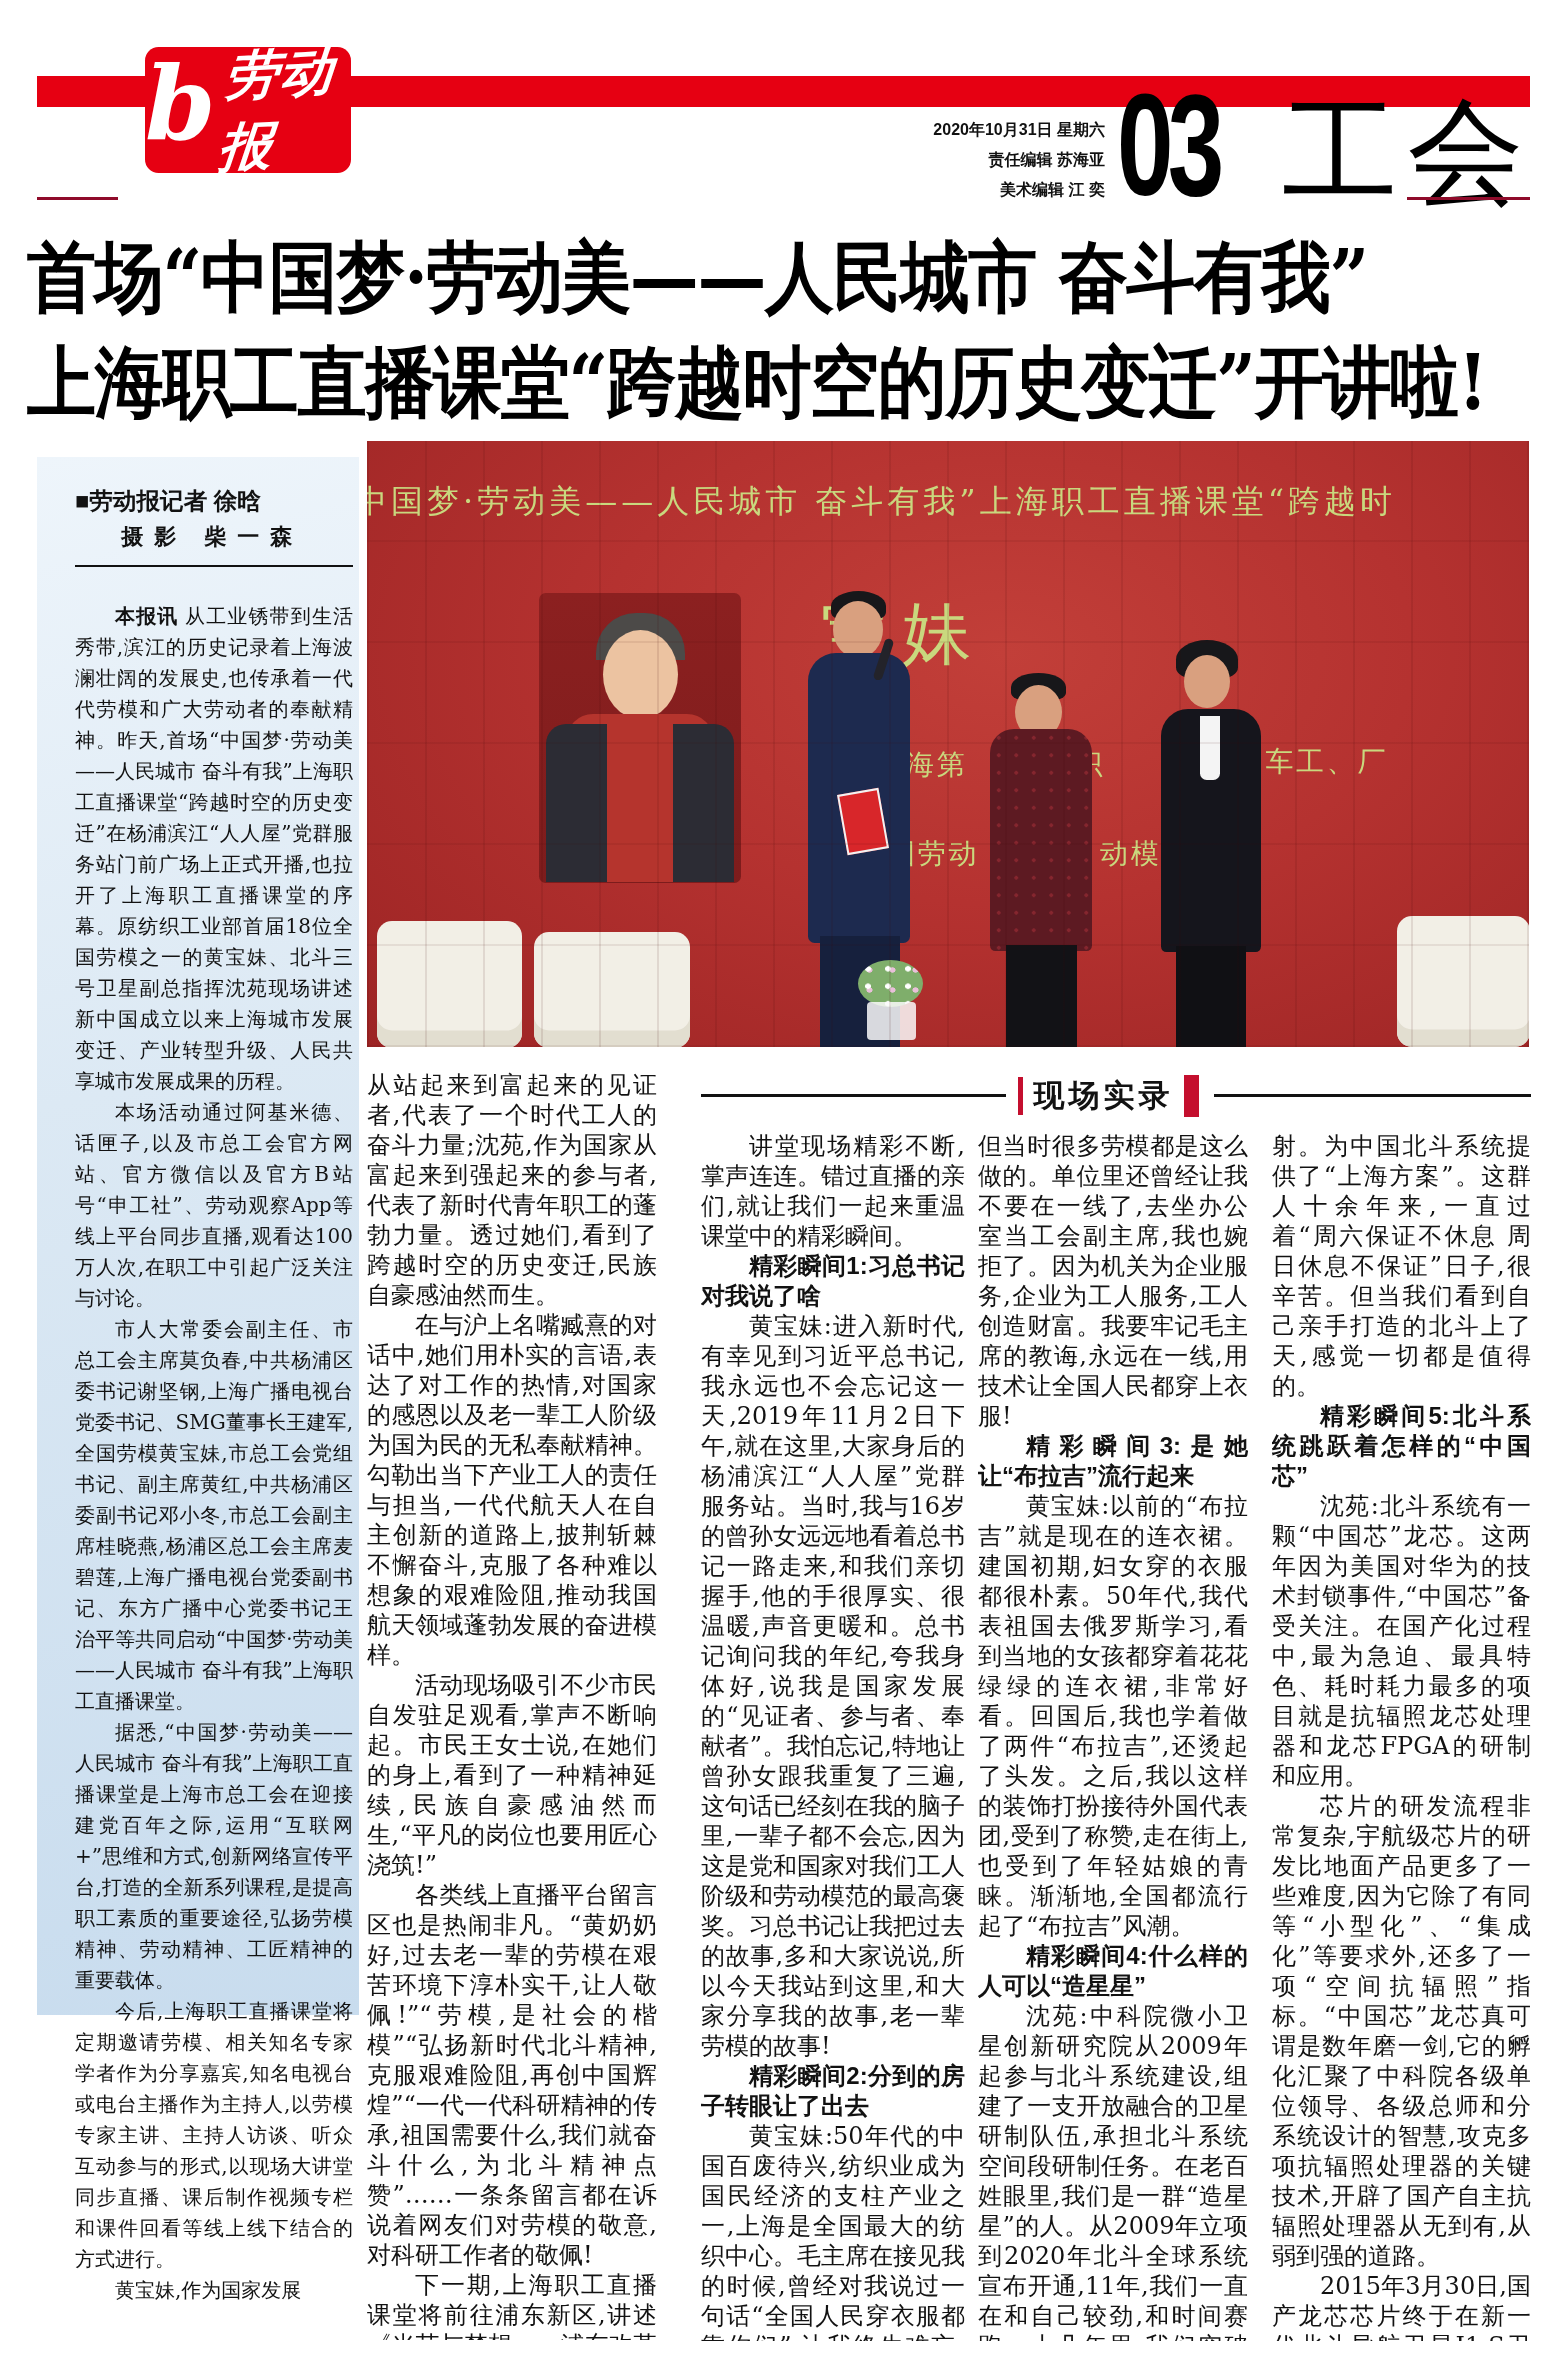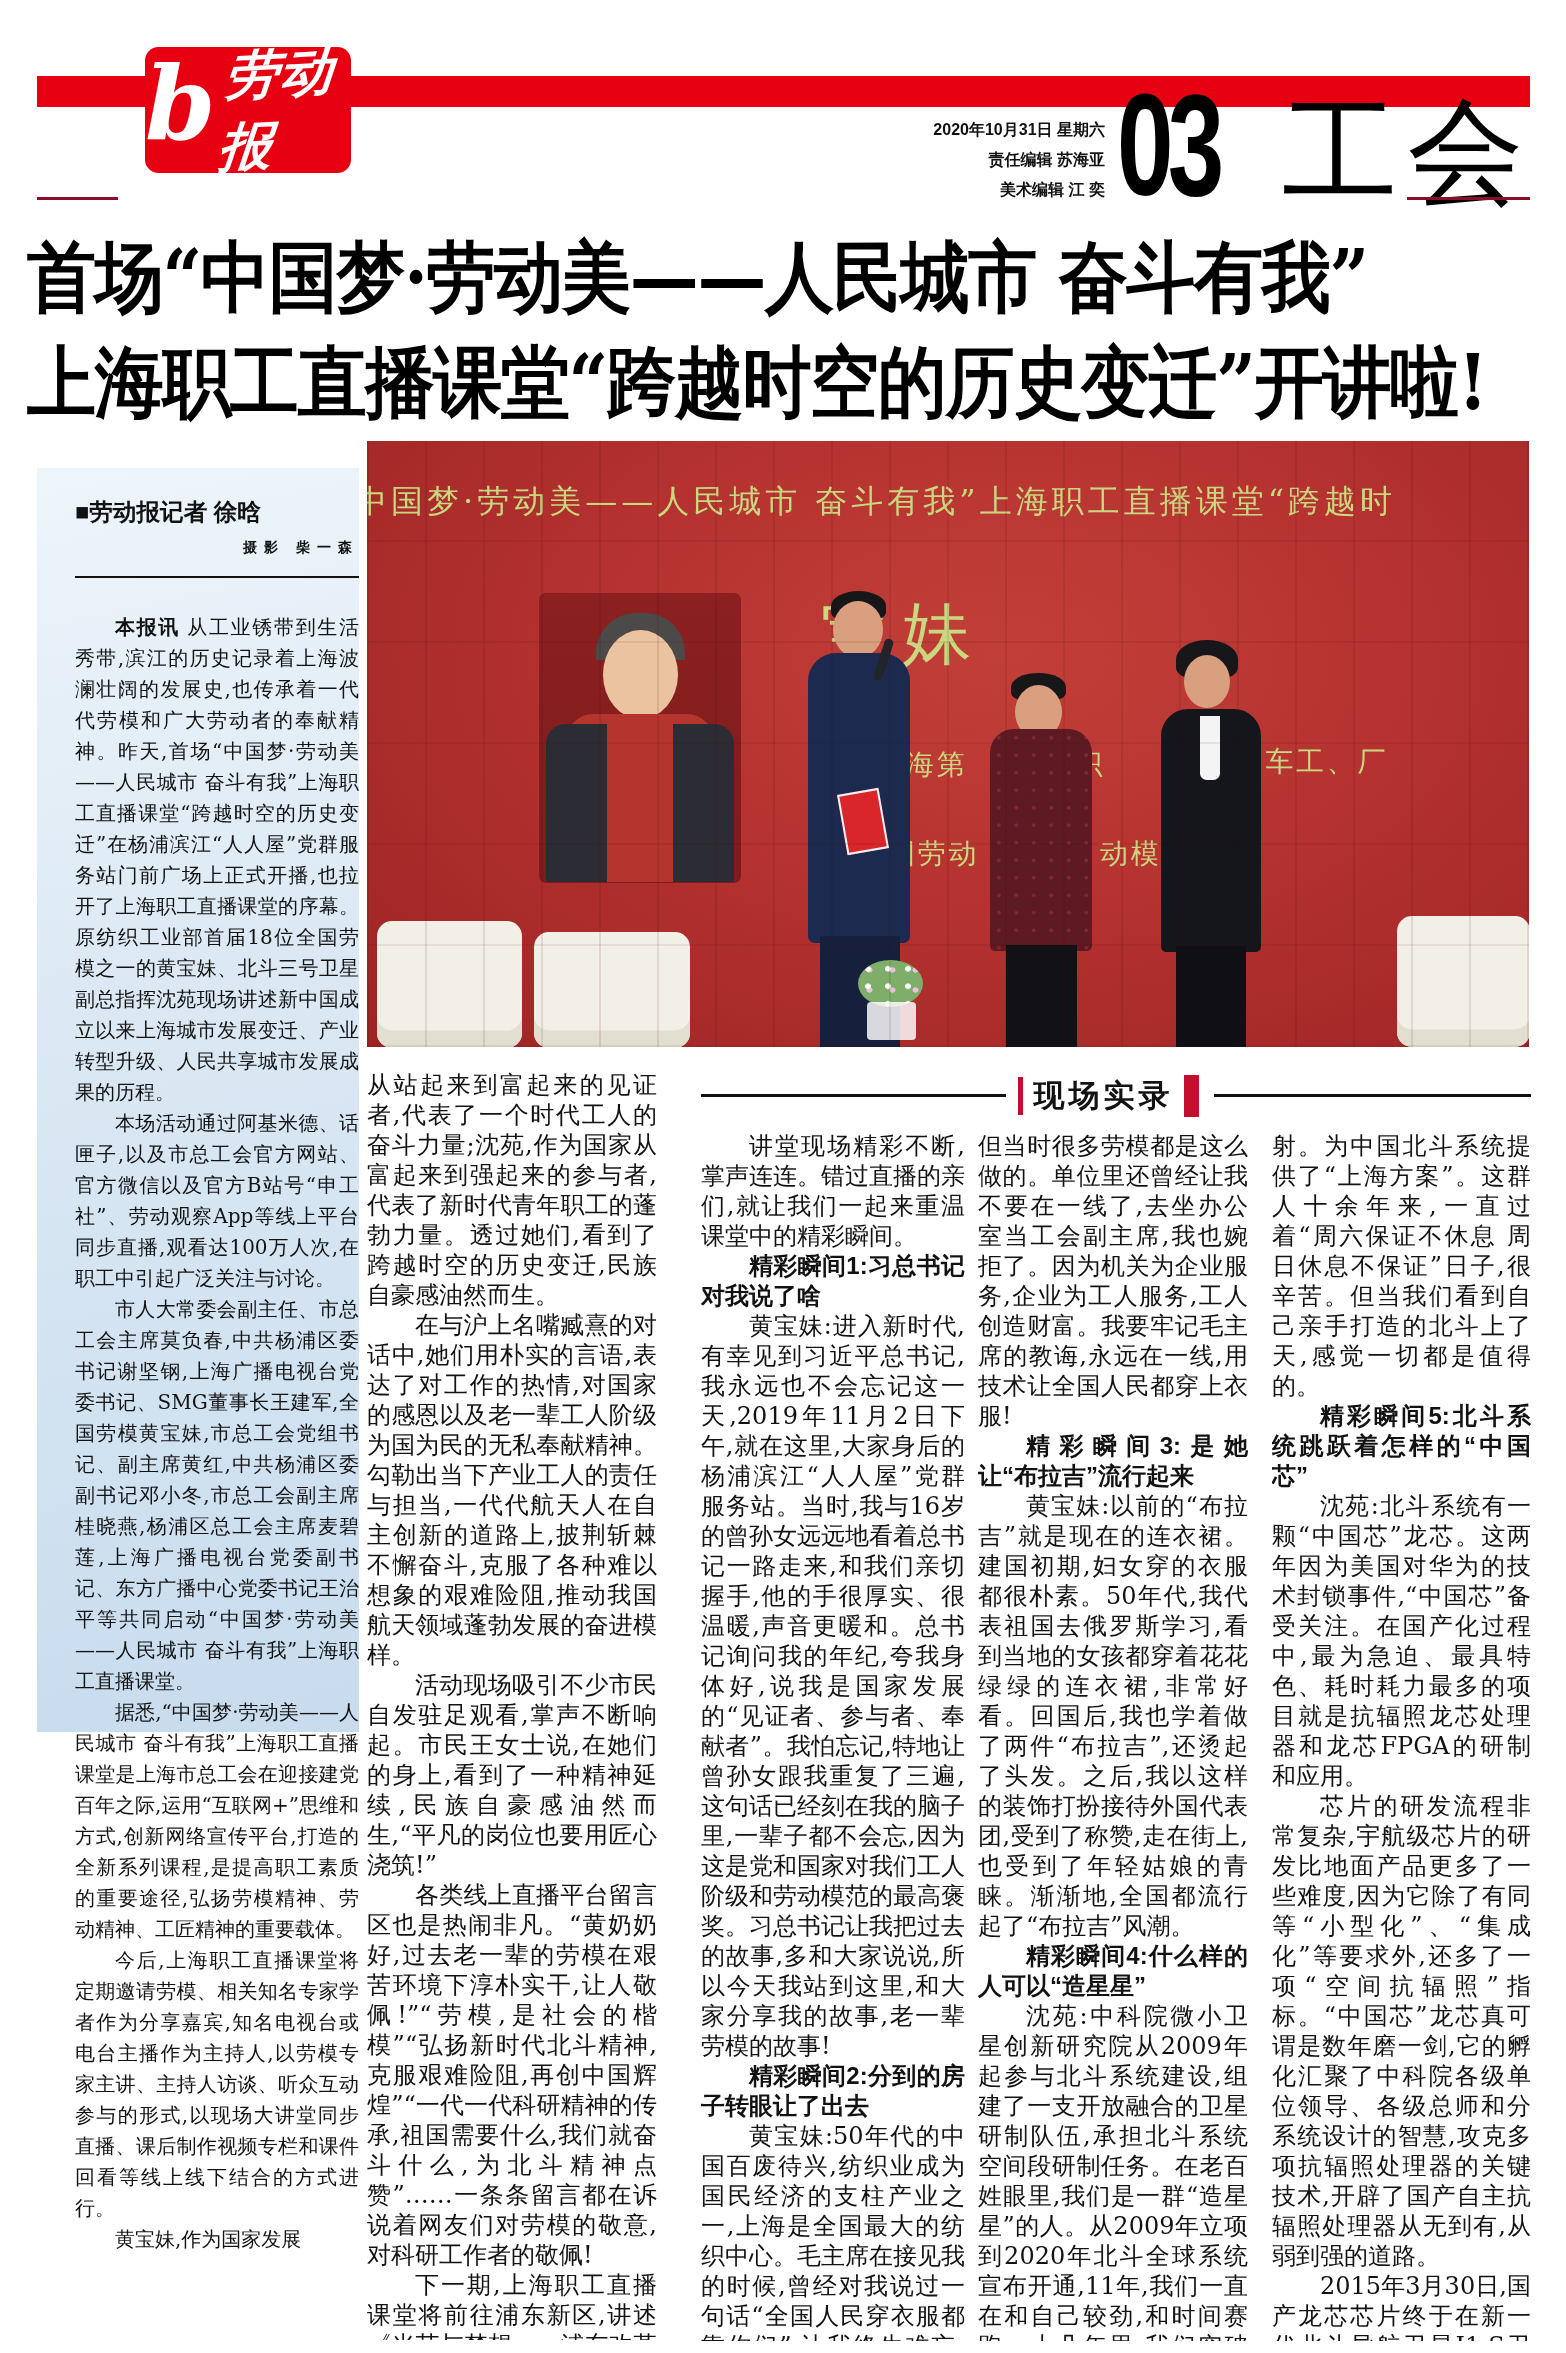--- a/index.html
+++ b/index.html
@@ -20,26 +20,26 @@
         font-family:"DejaVu Serif",serif;color:#000;}
   .maroon-seg{position:absolute;top:197px;height:3.4px;background:#8f0b2a;}
   .maroon-left{left:37px;width:81px;}
   .maroon-right{left:1407px;width:123px;}
 
   
   .headline{position:absolute;left:27px;top:218px;width:1513px;text-align:left;font-weight:bold;color:#000;}
   .headline div{font-size:69px;line-height:105px;letter-spacing:-1.3px;transform:scaleY(1.12);transform-origin:center top;white-space:nowrap;}
 
   
-  .panel{position:absolute;left:37px;top:468px;width:322px;height:1264px;box-sizing:border-box;
-         padding:27px 0 0 38px;
+  .panel{position:absolute;left:37px;top:457px;width:322px;height:1558px;box-sizing:border-box;
+         padding:27px 6px 0 38px;
          background:linear-gradient(168deg,#eef5fb 0%,#dcE9f4 40%,#c8dcee 100%);}
   .byline{font-family:"Liberation Sans",sans-serif;font-weight:bold;font-size:23.6px;line-height:35px;
           border-bottom:2px solid #111;padding-bottom:10.8px;}
-  .byline .photog{font-size:14px;letter-spacing:.5em;padding-left:2.1em;text-align:right;}
+  .byline .photog{font-size:22px;letter-spacing:.5em;padding-left:2.1em;}
   .panel .story{margin-top:34px;font-size:20px;line-height:31px;text-align:justify;}
   .story p{margin:0;}
   p.para{text-indent:2em;}
   p.cont{text-indent:0;}
   p.sub{text-indent:2em;font-family:"Liberation Sans",sans-serif;font-weight:bold;}
   .story b{font-family:"Liberation Sans",sans-serif;}
 
   
   .photo{position:absolute;left:367px;top:441px;width:1162px;height:606px;overflow:hidden;
          background:radial-gradient(ellipse at 55% 35%, #c23f39 0%, #b53230 45%, #9c2424 100%);}

